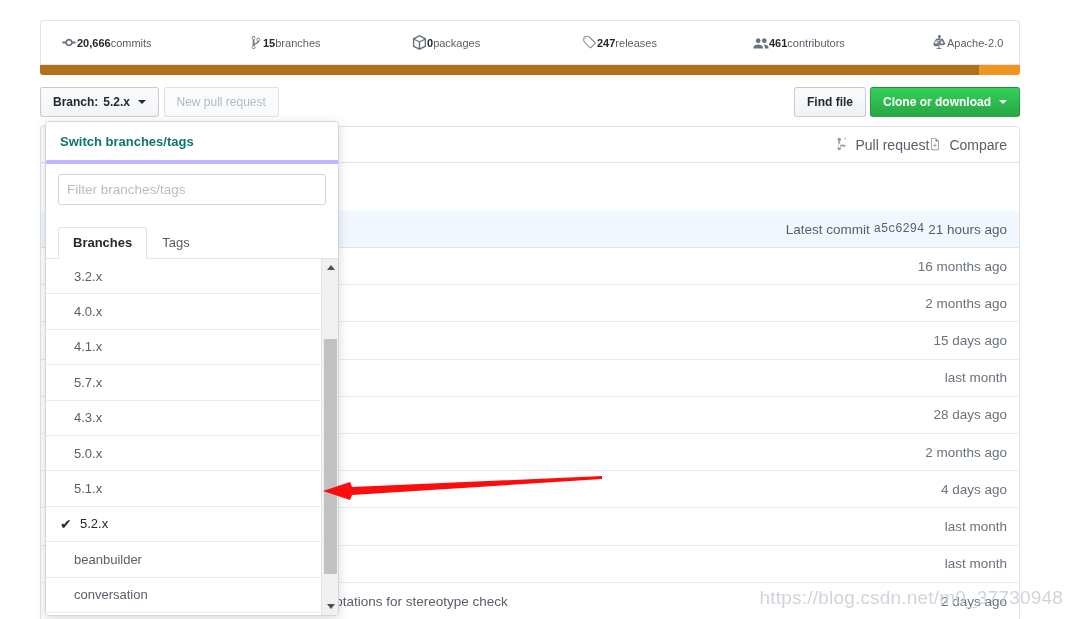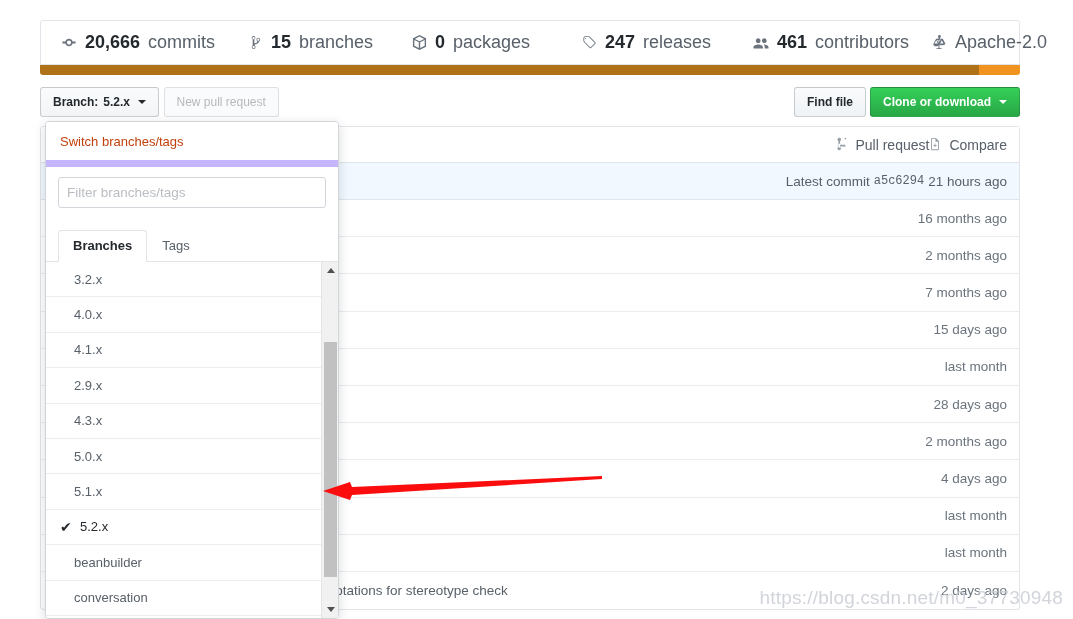--- a/index.html
+++ b/index.html
@@ -27,23 +27,23 @@
     align-items: center;
     background: #fff;
     border: 1px solid #e1e4e8;
     border-radius: 3px 3px 0 0;
     height: 45px;
     padding: 0 6px;
   }
   .stat {
     display: flex;
     align-items: center;
-    gap: 8px;
+    gap: 0;
     padding: 0 14px;
-    font-size: 18px;
+    font-size: 11px;
     color: #586069;
     white-space: nowrap;
     flex: 0 0 auto;
   }
   .stat:nth-child(1) { width: 186px; }
   .stat:nth-child(2) { width: 164px; }
   .stat:nth-child(3) { width: 170px; }
   .stat:nth-child(4) { width: 172px; }
   .stat:nth-child(5) { width: 178px; }
   .stat .num { color: #24292e; font-weight: bold; }
@@ -149,20 +149,21 @@
   .fb-commit {
     height: 37px;
     background: #f1f8ff;
     border-bottom: 1px solid #e1e4e8;
     display: flex;
     align-items: center;
     justify-content: flex-end;
     padding: 0 12px;
     font-size: 13.5px;
     color: #586069;
+    margin-top: 48px;
   }
   .fb-commit .sha {
     font-family: "Liberation Mono", monospace;
     font-size: 12px;
     color: #586069;
     margin: 0 4px;
   }
 
   .fb-row {
     height: 37.2px;
@@ -193,24 +194,25 @@
     width: 294px;
     background: #fff;
     border: 1px solid #d1d5da;
     border-radius: 4px;
     box-shadow: 0 3px 12px rgba(27,31,35,0.16);
     z-index: 40;
     overflow: hidden;
   }
   .dd-title {
     font-size: 13px;
-    color: #c2410c;
+    color: #0f766e;
     padding: 12px 14px 11px;
-    border-bottom: 7px solid #c4b5fd;
-    background: #fff;
+    border-bottom: 4px solid #c4b5fd;
+    background: #fff;
+    font-weight: bold;
   }
   .dd-filter-wrap { padding: 10px 12px 12px; }
   .dd-filter {
     width: 100%;
     height: 31px;
     border: 1px solid #d1d5da;
     border-radius: 3px;
     padding: 0 8px;
     font-size: 13.5px;
     font-family: "Liberation Sans", sans-serif;
@@ -459,24 +461,20 @@
     <div id="file-rows">
         <div class="fb-row">
           <span class="msg">"Affects" field to issue template</span>
           <span class="age">16 months ago</span>
         </div>
         <div class="fb-row">
           <span class="msg">ypo in buildSrc/README.md</span>
           <span class="age">2 months ago</span>
         </div>
         <div class="fb-row">
-          <span class="msg">ove scope information from published BOM</span>
-          <span class="age">7 months ago</span>
-        </div>
-        <div class="fb-row">
           <span class="msg">rade to spring-doc-resources 0.2.1</span>
           <span class="age">15 days ago</span>
         </div>
         <div class="fb-row">
           <span class="msg">ove useless .gitignore files</span>
           <span class="age">last month</span>
         </div>
         <div class="fb-row">
           <span class="msg">autoboxing instead of explicit wrapping in tests</span>
           <span class="age">28 days ago</span>
@@ -518,21 +516,21 @@
           <div class="dd-item">
             <span>3.2.x</span>
           </div>
           <div class="dd-item">
             <span>4.0.x</span>
           </div>
           <div class="dd-item">
             <span>4.1.x</span>
           </div>
           <div class="dd-item">
-            <span>2.9.x</span>
+            <span>5.7.x</span>
           </div>
           <div class="dd-item">
             <span>4.3.x</span>
           </div>
           <div class="dd-item">
             <span>5.0.x</span>
           </div>
           <div class="dd-item">
             <span>5.1.x</span>
           </div>

